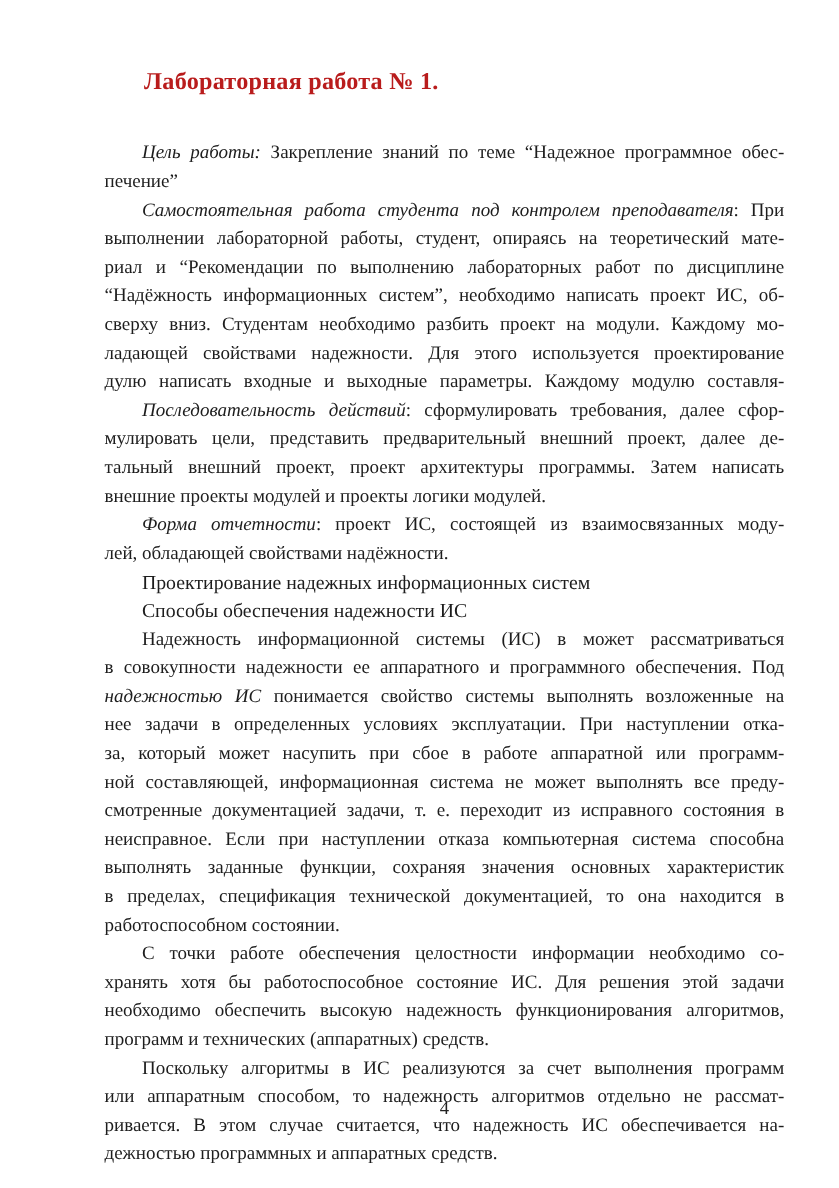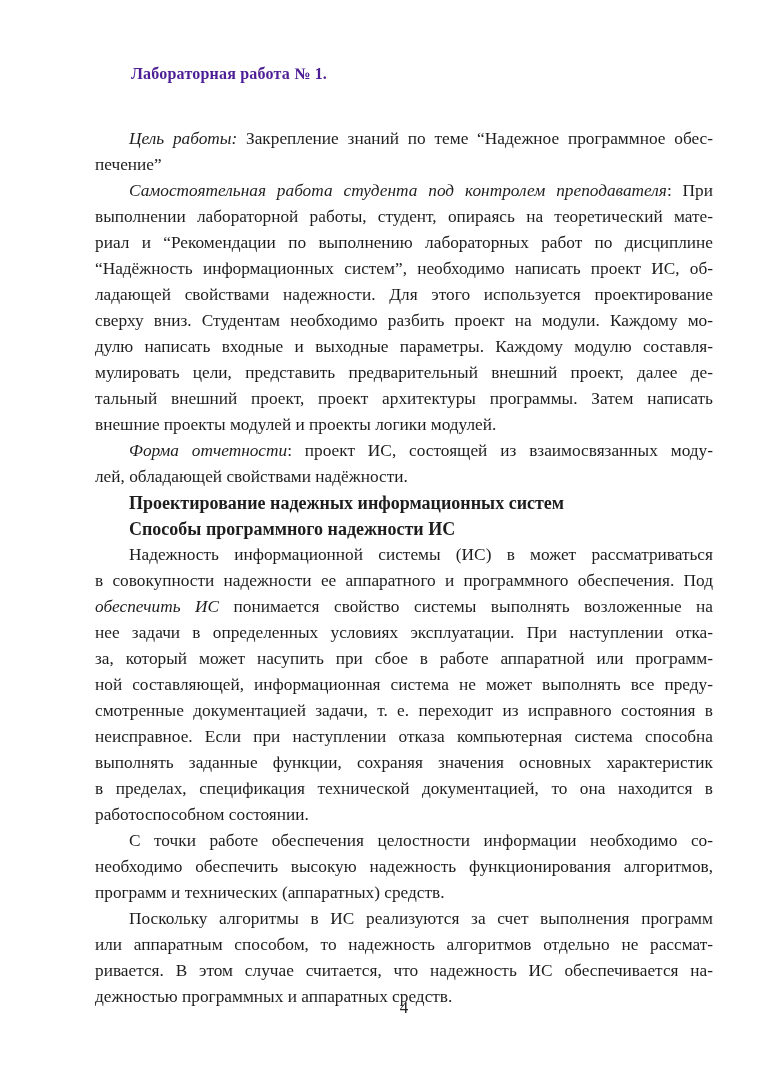--- a/index.html
+++ b/index.html
@@ -1,70 +1,72 @@
 <!DOCTYPE html>
 <html><head>
 <meta charset="utf-8">
 <style>
   html, body { margin: 0; padding: 0; background: #ffffff; }
   body { width: 763px; height: 1080px; position: relative; overflow: hidden; color: #1a1a1a; }
   .page { position: absolute; left: 95px; top: 0; width: 618px; font-family: "DejaVu Serif", "Liberation Serif", serif; }
-  .title { position: absolute; left: 36px; top: 60px; font-family: "Liberation Serif", serif; font-size: 16px; font-weight: bold; line-height: 28px; letter-spacing: 0.2px; color: #4c1d95; }
+  .title { position: absolute; left: 36px; top: 60px; font-family: "Liberation Serif", serif; font-size: 22px; font-weight: bold; line-height: 28px; letter-spacing: 0.2px; color: #b91c1c; }
   .body { position: absolute; left: 0; top: 126px; width: 618px; font-family: "Liberation Serif", serif; font-size: 17.3px; line-height: 26px; text-align: justify; color: #1d1d1d; }
   .line { display: block; white-space: nowrap; text-align: justify; text-align-last: justify; height: 26px; }
   .line.last { text-align-last: left; }
   .indent { padding-left: 34px; }
   .it { font-style: italic; }
-  .h { font-weight: bold; font-size: 18px; padding-left: 34px; text-align-last: left; }
+  .h { font-weight: normal; font-size: 18px; padding-left: 34px; text-align-last: left; }
   .pagenum { position: absolute; left: 0; width: 618px; top: 998px; text-align: center; font-family: "Liberation Serif", serif; font-size: 17px; color: #222; }
 </style>
 </head>
 <body>
 
 <div class="page">
   <div class="title">
     <div>Лабораторная работа № 1.</div>
   </div>
 
   <div class="body">
 
     <span class="line indent"><span class="it">Цель работы:</span><span> Закрепление знаний по теме “Надежное программное обес-</span></span>
     <span class="line last">печение”</span>
 
     <span class="line indent"><span class="it">Самостоятельная работа студента под контролем преподавателя</span><span>: При</span></span>
     <span class="line">выполнении лабораторной работы, студент, опираясь на теоретический мате-</span>
     <span class="line">риал и “Рекомендации по выполнению лабораторных работ по дисциплине</span>
     <span class="line">“Надёжность информационных систем”, необходимо написать проект ИС, об-</span>
+    <span class="line">сверху вниз. Студентам необходимо разбить проект на модули. Каждому мо-</span>
     <span class="line">ладающей свойствами надежности. Для этого используется проектирование</span>
-    <span class="line">сверху вниз. Студентам необходимо разбить проект на модули. Каждому мо-</span>
     <span class="line">дулю написать входные и выходные параметры. Каждому модулю составля-</span>
 
+    <span class="line indent"><span class="it">Последовательность действий</span><span>: сформулировать требования, далее сфор-</span></span>
     <span class="line">мулировать цели, представить предварительный внешний проект, далее де-</span>
     <span class="line">тальный внешний проект, проект архитектуры программы. Затем написать</span>
     <span class="line last">внешние проекты модулей и проекты логики модулей.</span>
 
     <span class="line indent"><span class="it">Форма отчетности</span><span>: проект ИС, состоящей из взаимосвязанных моду-</span></span>
     <span class="line last">лей, обладающей свойствами надёжности.</span>
 
     <span class="line h">Проектирование надежных информационных систем</span>
-    <span class="line h">Способы программного надежности ИС</span>
+    <span class="line h">Способы обеспечения надежности ИС</span>
 
     <span class="line indent">Надежность информационной системы (ИС) в может рассматриваться</span>
     <span class="line">в совокупности надежности ее аппаратного и программного обеспечения. Под</span>
-    <span class="line"><span class="it">обеспечить ИС</span><span> понимается свойство системы выполнять возложенные на</span></span>
+    <span class="line"><span class="it">надежностью ИС</span><span> понимается свойство системы выполнять возложенные на</span></span>
     <span class="line">нее задачи в определенных условиях эксплуатации. При наступлении отка-</span>
     <span class="line">за, который может насупить при сбое в работе аппаратной или программ-</span>
     <span class="line">ной составляющей, информационная система не может выполнять все преду-</span>
     <span class="line">смотренные документацией задачи, т. е. переходит из исправного состояния в</span>
     <span class="line">неисправное. Если при наступлении отказа компьютерная система способна</span>
     <span class="line">выполнять заданные функции, сохраняя значения основных характеристик</span>
     <span class="line">в пределах, спецификация технической документацией, то она находится в</span>
     <span class="line last">работоспособном состоянии.</span>
 
     <span class="line indent">С точки работе обеспечения целостности информации необходимо со-</span>
+    <span class="line">хранять хотя бы работоспособное состояние ИС. Для решения этой задачи</span>
     <span class="line">необходимо обеспечить высокую надежность функционирования алгоритмов,</span>
     <span class="line last">программ и технических (аппаратных) средств.</span>
 
     <span class="line indent">Поскольку алгоритмы в ИС реализуются за счет выполнения программ</span>
     <span class="line">или аппаратным способом, то надежность алгоритмов отдельно не рассмат-</span>
     <span class="line">ривается. В этом случае считается, что надежность ИС обеспечивается на-</span>
     <span class="line last">дежностью программных и аппаратных средств.</span>
   </div>
 
   <div class="pagenum">4</div>

